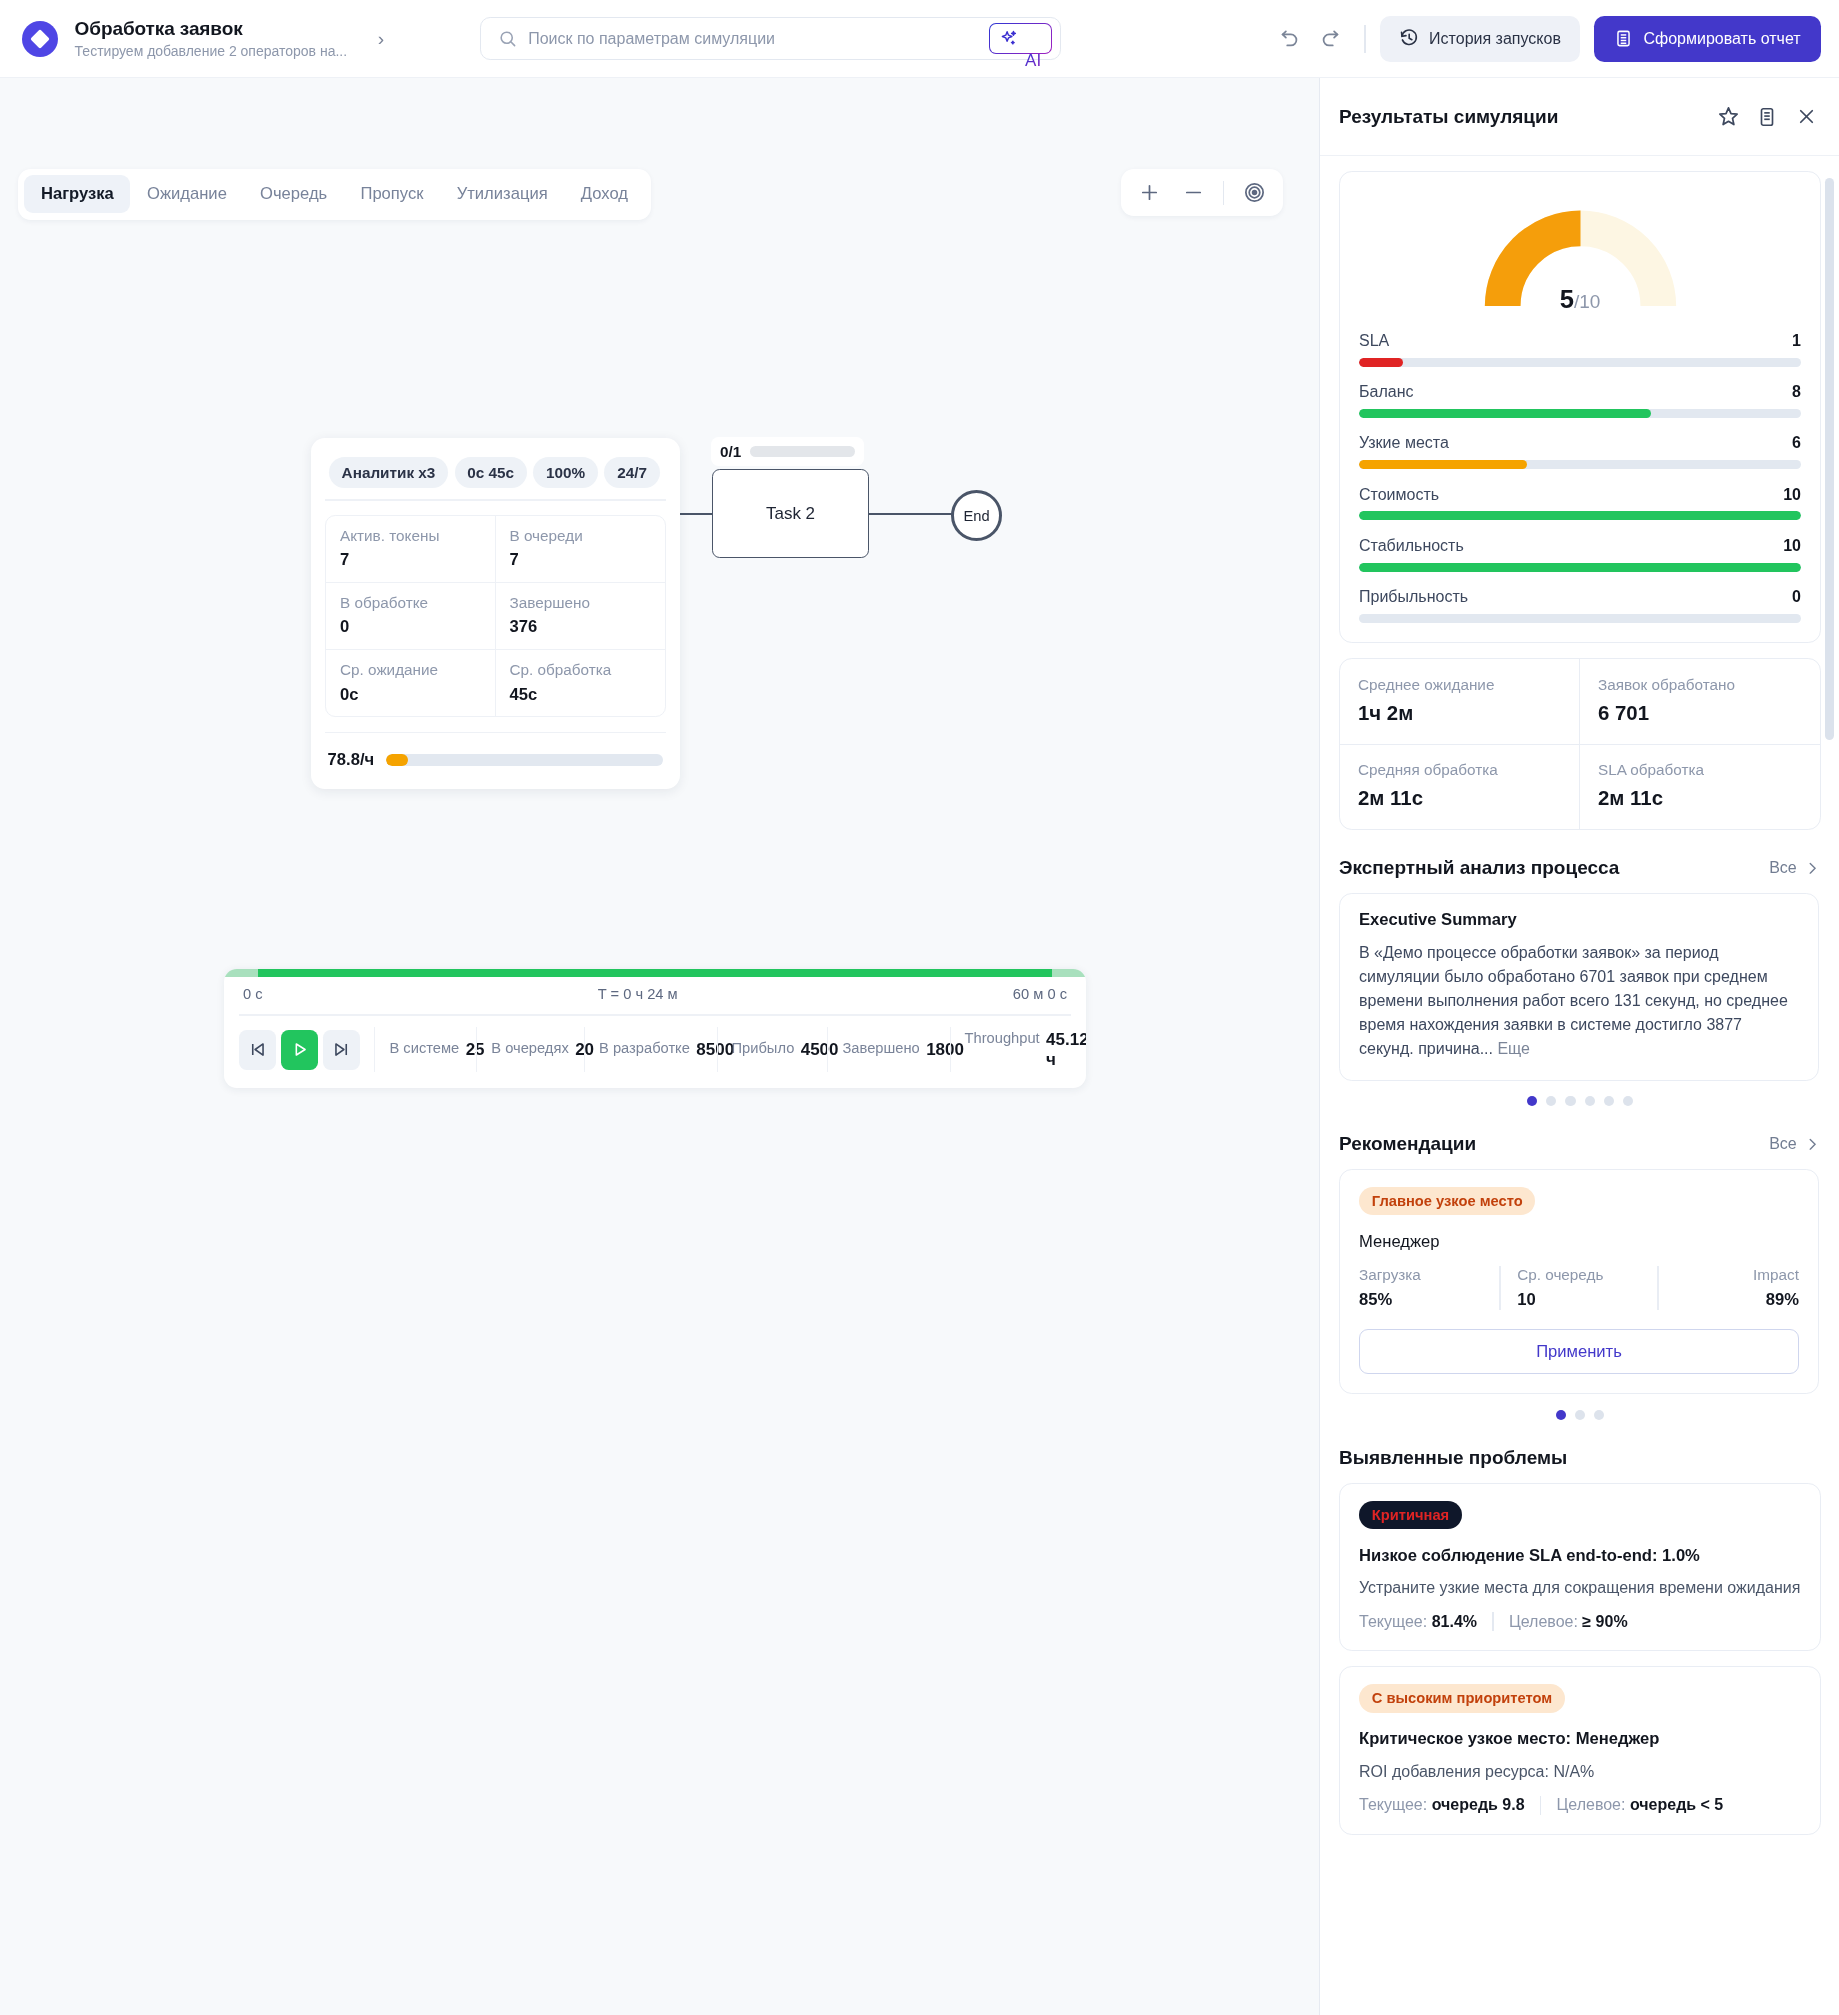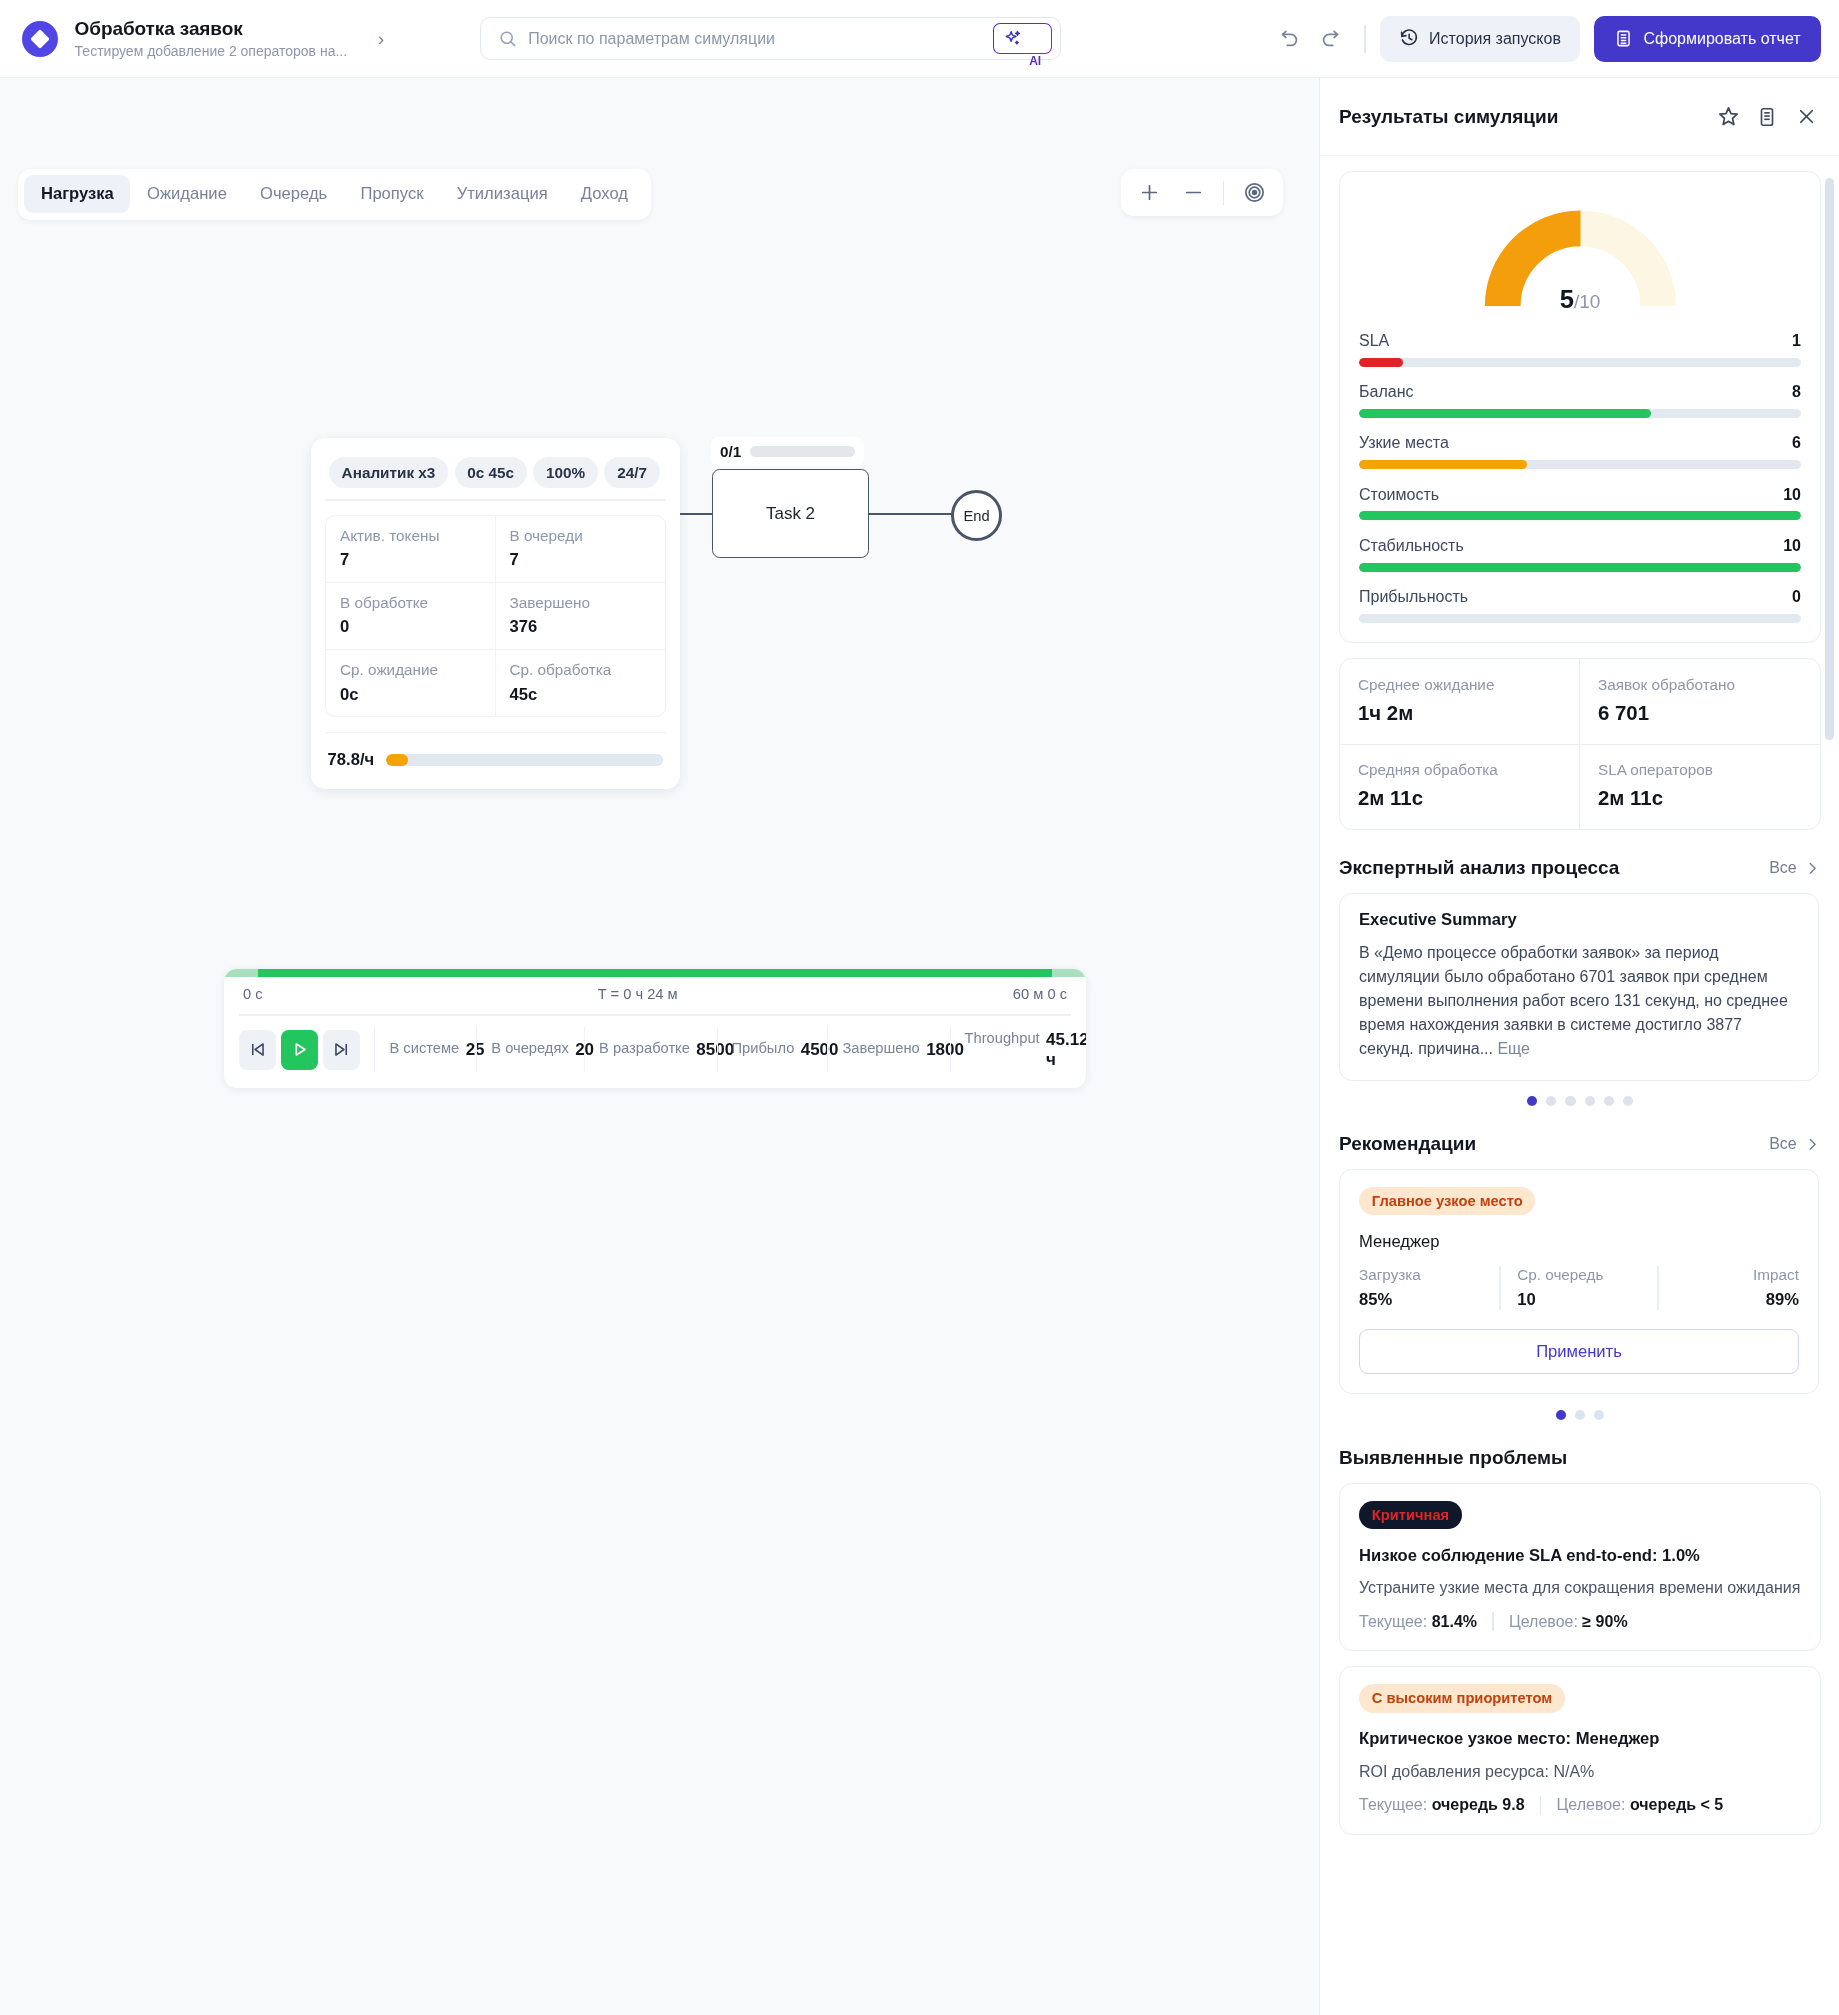--- a/index.html
+++ b/index.html
@@ -53,21 +53,21 @@
   .ai-chip {
     height: 31px; padding: 0 10.2px; border-radius: 7px;
     border: 1.9px solid transparent;
     background:
       linear-gradient(#fff,#fff) padding-box,
       linear-gradient(135deg,#2d37d4,#a11fc0) border-box;
     display: flex; align-items: center; gap: 6.4px; flex: none;
   }
   .ai-chip .spark { width: 19px; height: 19px; }
   .ai-chip .ai-label {
-    font-size: 12px; font-weight: 700;
+    font-size: 17px; font-weight: 400;
     background: linear-gradient(135deg,#2d37d4,#8b1fc0);
     -webkit-background-clip: text; background-clip: text; color: transparent; margin-top: 44px;
   }
 
   .topbar-right { margin-left: auto; display: flex; align-items: center; gap: 0; }
   .icon-btn {
     width: 40px; height: 40px; display: flex; align-items: center; justify-content: center;
     color: #6b7governmental; color: #7b8598; border-radius: 7.7px; background: transparent;
   }
   .vdiv { width: 1.3px; height: 28px; background: #e3e8f0; margin: 0 14px; }
@@ -604,21 +604,21 @@
             </div>
             <div class="kpi-cell">
               <div class="kpi-label">Заявок обработано</div>
               <div class="kpi-value">6 701</div>
             </div>
             <div class="kpi-cell">
               <div class="kpi-label">Средняя обработка</div>
               <div class="kpi-value">2м 11с</div>
             </div>
             <div class="kpi-cell">
-              <div class="kpi-label">SLA операторов</div>
+              <div class="kpi-label">SLA обработка</div>
               <div class="kpi-value">2м 11с</div>
             </div>
           </div>
 
           <div class="sec-head">
             <div class="sec-title">Экспертный анализ процесса</div>
             <div class="sec-all">
               <span>Все</span>
               <svg width="16.6" height="16.6" viewBox="0 0 24 24" fill="none" stroke="currentColor" stroke-width="2" stroke-linecap="round">
                   <polyline points="9,5 16,12 9,19"></polyline>

